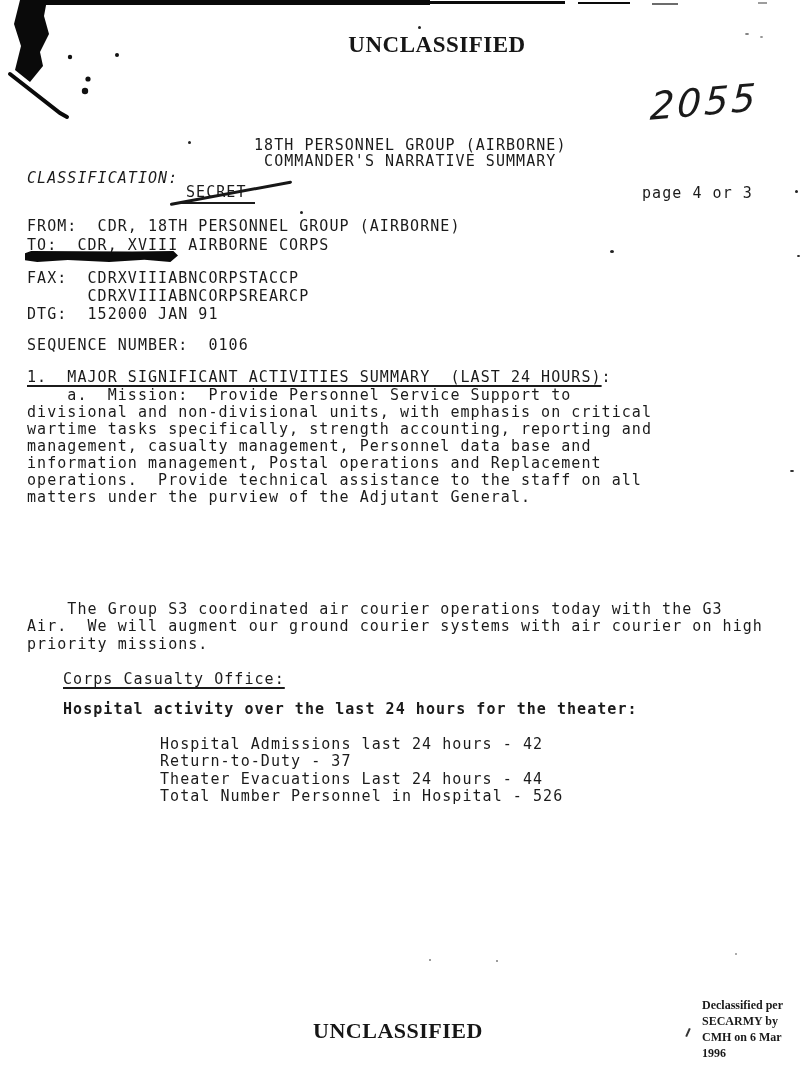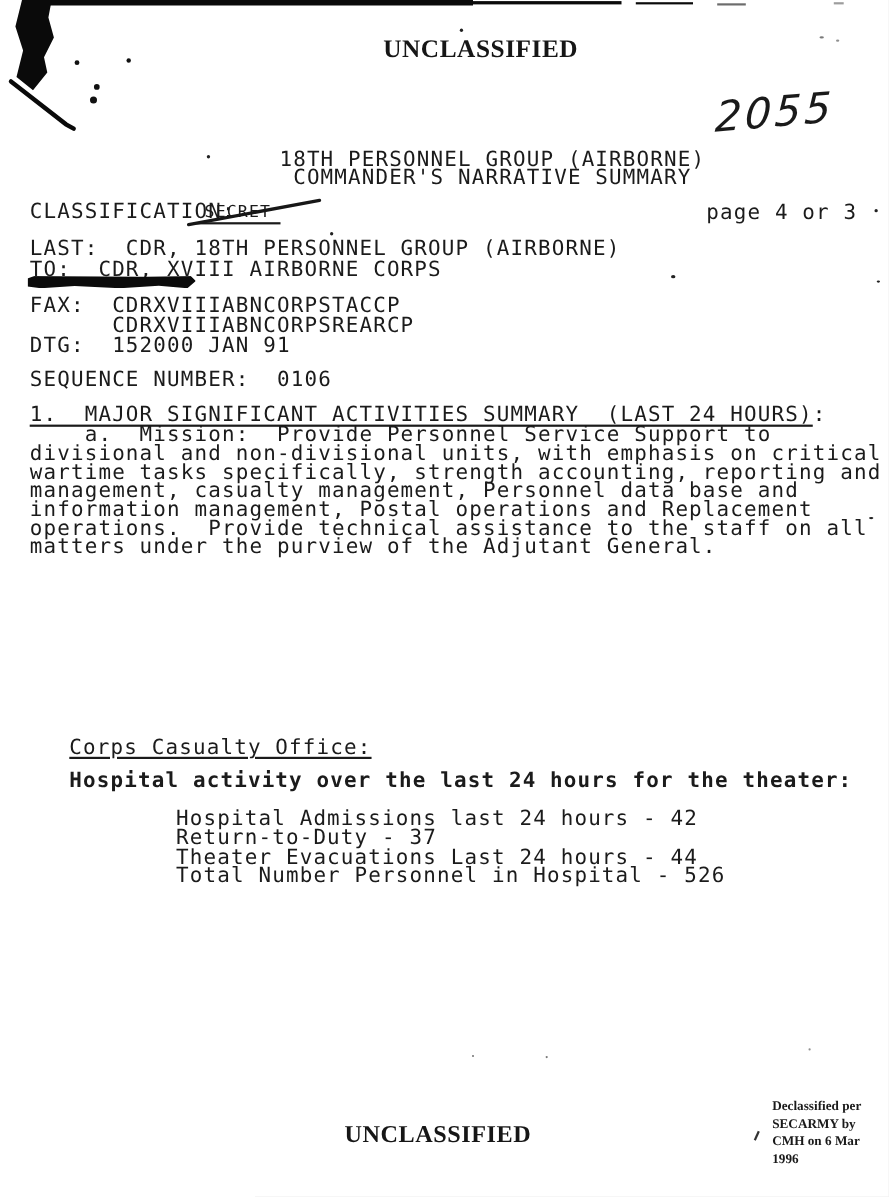--- a/index.html
+++ b/index.html
@@ -4,21 +4,21 @@
 <style>
   html,body { margin:0; padding:0; background:#e8e8e8; }
   .page {
     position:relative; width:808px; height:1088px; margin:0 auto;
     background:#ffffff; overflow:hidden;
     color:#1b1b1b;
   }
   .mono {
     position:absolute; margin:0;
     font-family:"DejaVu Sans Mono", monospace;
-    font-size:19px; letter-spacing:1.05px; line-height:17px;
+    font-size:15px; letter-spacing:1.05px; line-height:17px;
     color:#1b1b1b; white-space:pre;
   }
   .lh16 { line-height:16px; }
   .lh173 { line-height:17.3px; }
   .lh18 { line-height:18px; }
   .lh19 { line-height:19px; }
   .serifbanner {
     position:absolute; left:0; right:0; text-align:center; margin:0;
     font-family:"Liberation Serif", serif; font-weight:bold;
     color:#161616; letter-spacing:0.5px;
@@ -85,26 +85,26 @@
     <circle cx="85" cy="91" r="3.2" fill="#111"></circle>
   </svg>
 
   <h1 class="serifbanner banner-top">UNCLASSIFIED</h1>
 
   <div class="handwritten">2055</div>
 
   <pre class="mono lh16" style="left:254px; top:137px;">18TH PERSONNEL GROUP (AIRBORNE)
  COMMANDER'S NARRATIVE SUMMARY</pre>
 
-  <pre class="mono" style="left:27px; top:184px;">CLASSIFICATION:</pre>
+  <pre class="mono" style="left:27px; top:170px;font-style:italic;">CLASSIFICATION:</pre>
   <span class="secret">SECRET</span>
   <div class="strike-line"></div>
   <pre class="mono" style="left:642px; top:185px;">page 4 or 3</pre>
 
-  <pre class="mono lh19" style="left:27px; top:217px;">LAST:  CDR, 18TH PERSONNEL GROUP (AIRBORNE)
+  <pre class="mono lh19" style="left:27px; top:217px;">FROM:  CDR, 18TH PERSONNEL GROUP (AIRBORNE)
 TO:  CDR, XVIII AIRBORNE CORPS</pre>
 
   <div class="redaction"></div>
 
   <pre class="mono lh18" style="left:27px; top:269px;">FAX:  CDRXVIIIABNCORPSTACCP
       CDRXVIIIABNCORPSREARCP
 DTG:  152000 JAN 91</pre>
 
   <pre class="mono" style="left:27px; top:337px;">SEQUENCE NUMBER:  0106</pre>
 
@@ -112,20 +112,23 @@
 
   <pre class="mono" style="left:27px; top:387px;">    a.  Mission:  Provide Personnel Service Support to
 divisional and non-divisional units, with emphasis on critical
 wartime tasks specifically, strength accounting, reporting and
 management, casualty management, Personnel data base and
 information management, Postal operations and Replacement
 operations.  Provide technical assistance to the staff on all
 matters under the purview of the Adjutant General.</pre>
 
 
+  <pre class="mono lh173" style="left:27px; top:601px;">    The Group S3 coordinated air courier operations today with the G3
+Air.  We will augment our ground courier systems with air courier on high
+priority missions.</pre>
 
   <pre class="mono underlined-heading" style="left:63px; top:671px;">Corps Casualty Office:</pre>
 
   <pre class="mono" style="left:63px; top:701px;font-weight:bold;">Hospital activity over the last 24 hours for the theater:</pre>
 
   <pre class="mono lh173" style="left:160px; top:736px;">Hospital Admissions last 24 hours - 42
 Return-to-Duty - 37
 Theater Evacuations Last 24 hours - 44
 Total Number Personnel in Hospital - 526</pre>
 

